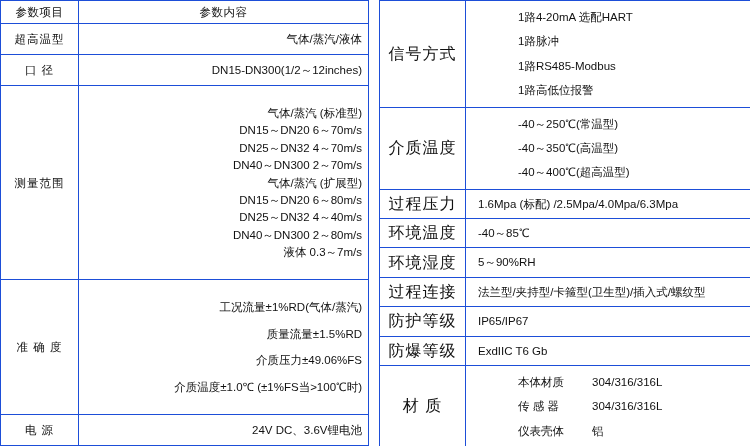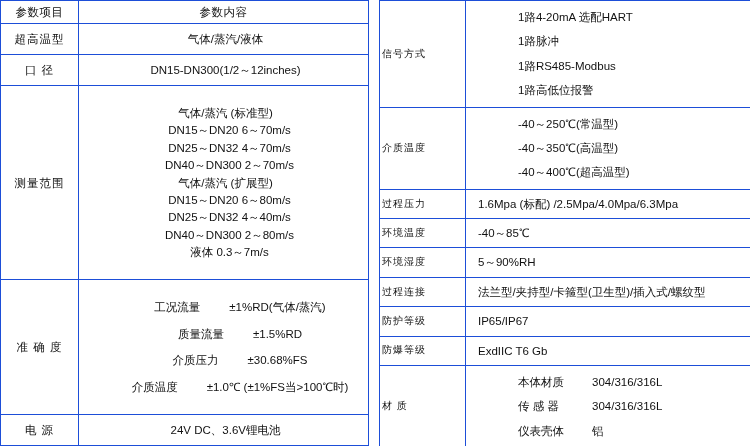--- a/index.html
+++ b/index.html
@@ -48,21 +48,21 @@
     letter-spacing: 0.5px;
     height: 22px;
   }
   .lbl {
     text-align: center;
     font-size: 11.5px;
     letter-spacing: 1px;
     padding: 3px 2px;
   }
   .cnt {
-    text-align: center;
+    text-align: right;
     padding: 4px 6px 4px 10px;
     font-size: 11.5px;
   }
   .cnt .line {
     padding: 1.5px 0;
     white-space: nowrap;
   }
   .cnt .line .k {
     display: inline-block;
     min-width: 104px;
@@ -88,21 +88,22 @@
   }
   .rcnt .line {
     padding: 3px 0;
     white-space: nowrap;
   }
   .rcnt .line .k3 {
     display: inline-block;
     min-width: 74px;
   }
   .rlbl {
-    font-size: 10px;
+    text-align: center;
+    font-size: 16px;
     letter-spacing: 1px;
     padding: 3px 2px;
   }
   .tall-pad .line { padding: 5px 0; margin-left: 40px; }
   .gap-pad .line { padding: 6px 0; }
 </style>
 </head>
 <body>
 
 <div class="page">
@@ -146,21 +147,21 @@
       <tr>
         <td class="lbl">准 确 度</td>
         <td class="cnt gap-pad">
           <div class="line">
             <span class="k">工况流量</span><span>±1%RD(气体/蒸汽)</span>
           </div>
           <div class="line">
             <span class="k">质量流量</span><span>±1.5%RD</span>
           </div>
           <div class="line">
-            <span class="k">介质压力</span><span>±30.68%FS</span>
+            <span class="k">介质压力</span><span>±49.06%FS</span>
           </div>
           <div class="line">
             <span class="k">介质温度</span><span>±1.0℃ (±1%FS当&gt;100℃时)</span>
           </div>
         </td>
       </tr>
       <tr>
         <td class="lbl">电  源</td>
         <td class="cnt">
           <div class="line">24V DC、3.6V锂电池</div>

